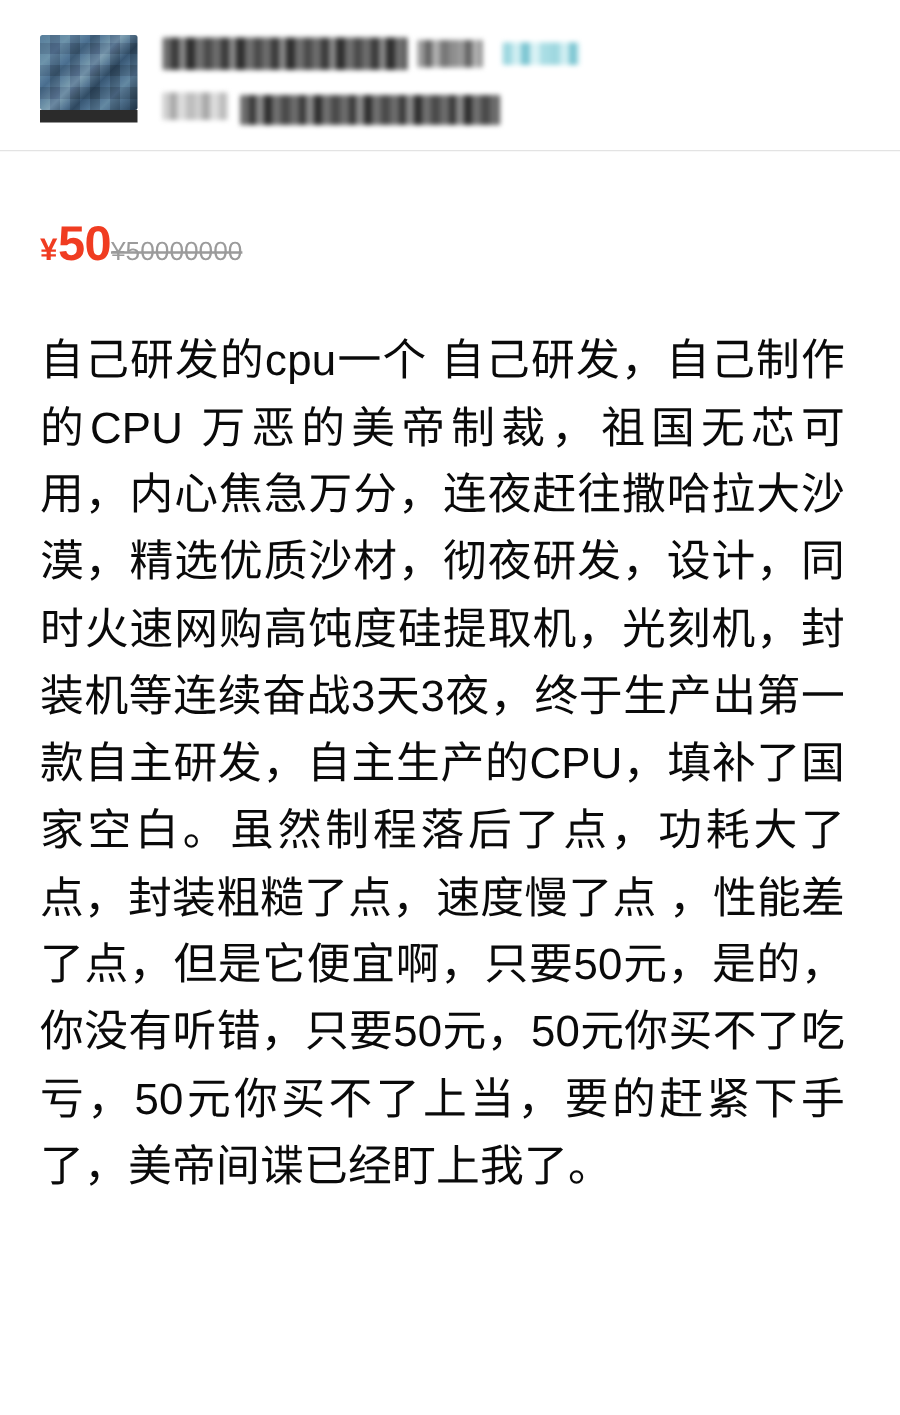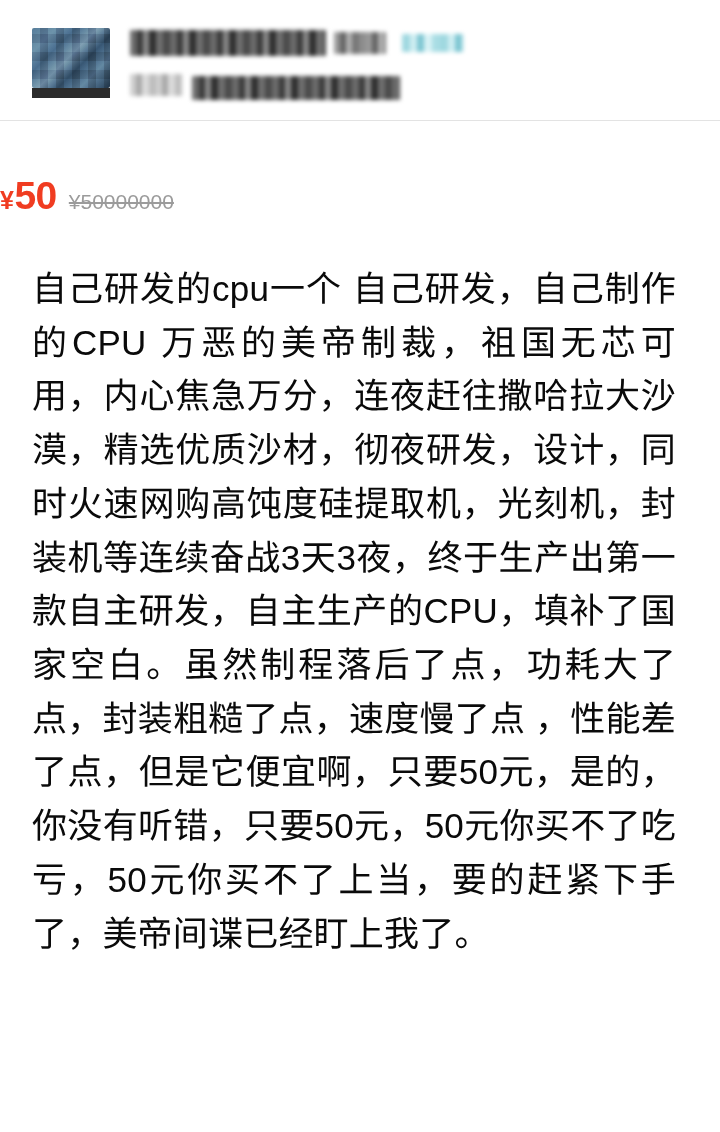--- a/index.html
+++ b/index.html
@@ -89,38 +89,38 @@
   .badge-block  { left: 402px; top: 34px;  width: 62px;  height: 18px; }
   .sub-block1   { left: 130px; top: 74px;  width: 52px;  height: 22px; }
   .sub-block2   { left: 192px; top: 76px;  width: 208px; height: 24px; }
 
   
   .price-row {
     position: absolute;
     left: 0;
     top: 176px;
     width: 100%;
+    padding-left: 32px;
     display: flex;
     align-items: baseline;
     box-sizing: border-box;
   }
   .price-current {
     color: #f03c21;
     font-size: 39px;
     font-weight: 700;
     letter-spacing: -0.5px;
     line-height: 1;
   }
   .price-current .yen {
     font-size: 25px;
     font-weight: 700;
     margin-right: 1px;
   }
   .price-original {
-    margin-left: 12px;
     color: #9b9b9b;
     font-size: 21px;
     text-decoration: line-through;
     line-height: 1;
   }
 
   
   .description {
     position: absolute;
     left: 0;

